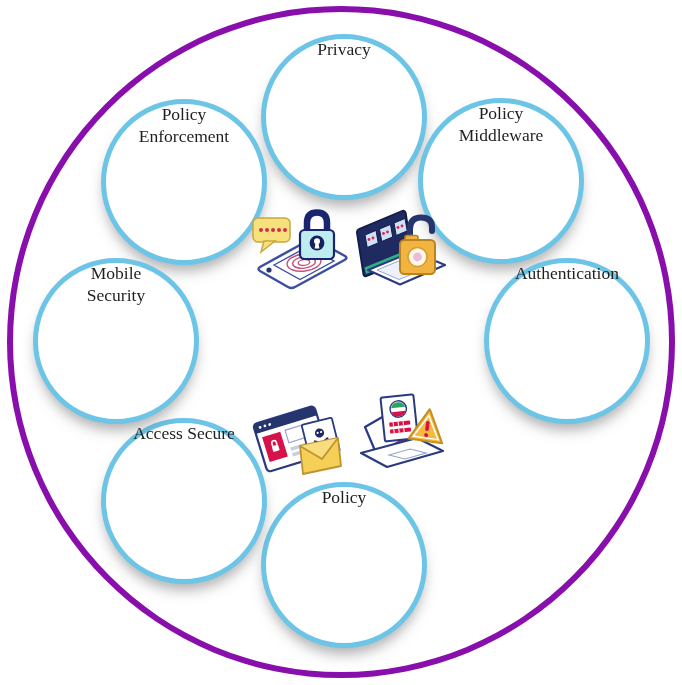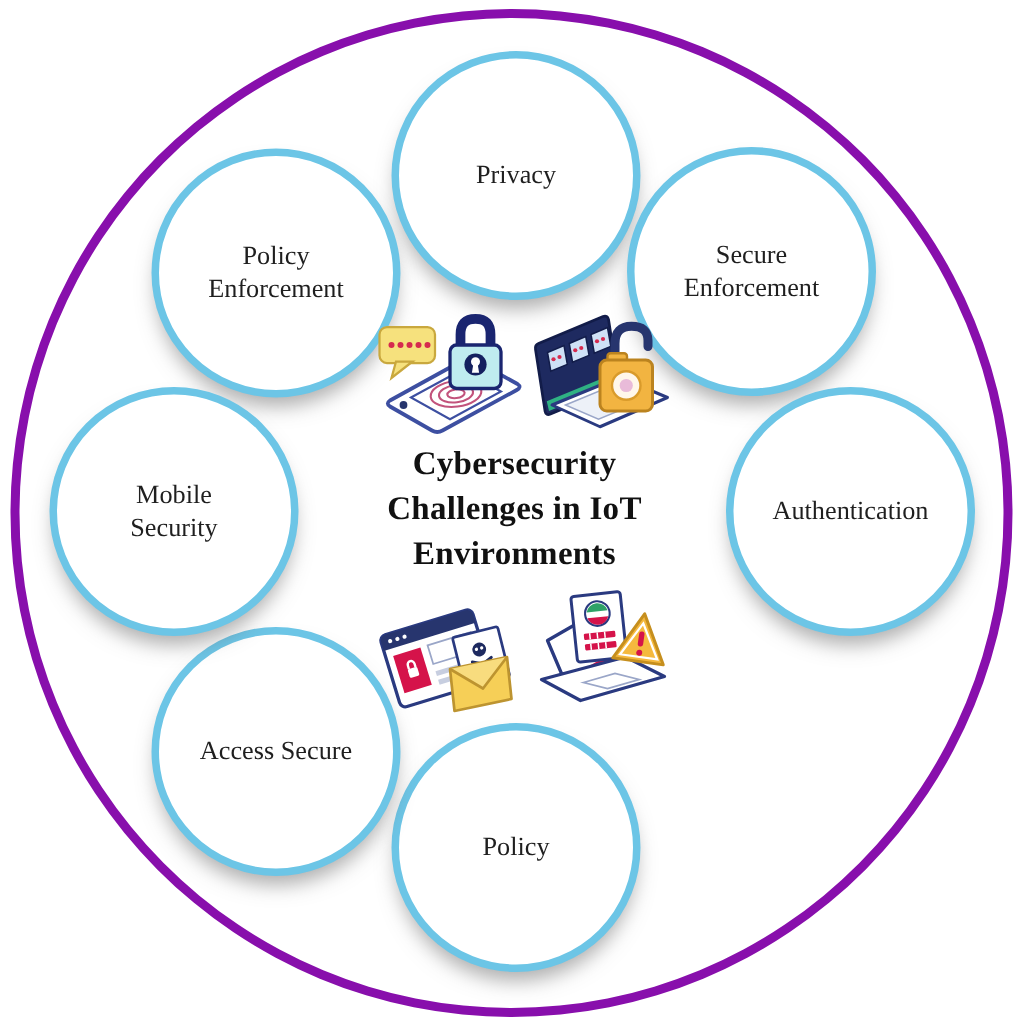--- a/index.html
+++ b/index.html
@@ -7,21 +7,21 @@
     position:relative;width:682px;height:685px;background:#ffffff;overflow:hidden;
     font-family:"Liberation Serif","DejaVu Serif",serif;
   }
   .outer-ring{
     position:absolute;left:7px;top:6px;width:668px;height:672px;
     border:6px solid #880FAC;border-radius:50%;box-sizing:border-box;
   }
   .node{
     position:absolute;width:166px;height:166px;box-sizing:border-box;
     border:5px solid #6CC5E6;border-radius:50%;background:#ffffff;
-    display:flex;align-items:center;justify-content:center;text-align:center;
+    display:flex;align-items:flex-start;justify-content:center;text-align:center;
     box-shadow:0 9px 13px -3px rgba(95,95,95,0.5);
   }
   .node .lbl{
     display:block;max-width:112px;font-size:17.5px;line-height:1.25;color:#1f1f1f;
   }
   .n-privacy{left:261px;top:34px;}
   .n-secure-middleware{left:418px;top:98px;}
   .n-confidentiality{left:484px;top:258px;}
   .n-authentication{left:418px;top:418px;}
   .n-trust{left:261px;top:482px;}
@@ -44,43 +44,38 @@
 <body>
 
 <div class="canvas">
 
   <div class="outer-ring"></div>
 
   <div class="node n-privacy">
     <span class="lbl">Privacy</span>
   </div>
   <div class="node n-secure-middleware">
-    <span class="lbl">Secure Enforcement</span>
+    <span class="lbl">Policy Middleware</span>
   </div>
   <div class="node n-confidentiality">
     <span class="lbl">Authentication</span>
   </div>
   <div class="node n-trust">
     <span class="lbl">Policy</span>
   </div>
   <div class="node n-access-control">
     <span class="lbl">Access Secure</span>
   </div>
   <div class="node n-policy-enforcement">
     <span class="lbl">Policy Enforcement</span>
   </div>
   <div class="node n-mobile-security">
     <span class="lbl">Mobile Security</span>
   </div>
 
-  <div class="title">
-    <span>Cybersecurity</span>
-    <span>Challenges in IoT</span>
-    <span>Environments</span>
-  </div>
 
   <svg class="icon ic-phone" viewBox="0 0 102 94">
     <rect x="3" y="17" width="37" height="24" rx="5" fill="#F6E17D" stroke="#C9A83E" stroke-width="1.5"></rect>
     <path d="M14 40 L11 51 L25 40 Z" fill="#F6E17D" stroke="#C9A83E" stroke-width="1.5"></path>
     <g fill="#D62A4E">
       <circle cx="11" cy="29" r="2"></circle>
         <circle cx="17" cy="29" r="2"></circle>
         <circle cx="23" cy="29" r="2"></circle>
       <circle cx="29" cy="29" r="2"></circle>
         <circle cx="35" cy="29" r="2"></circle>

